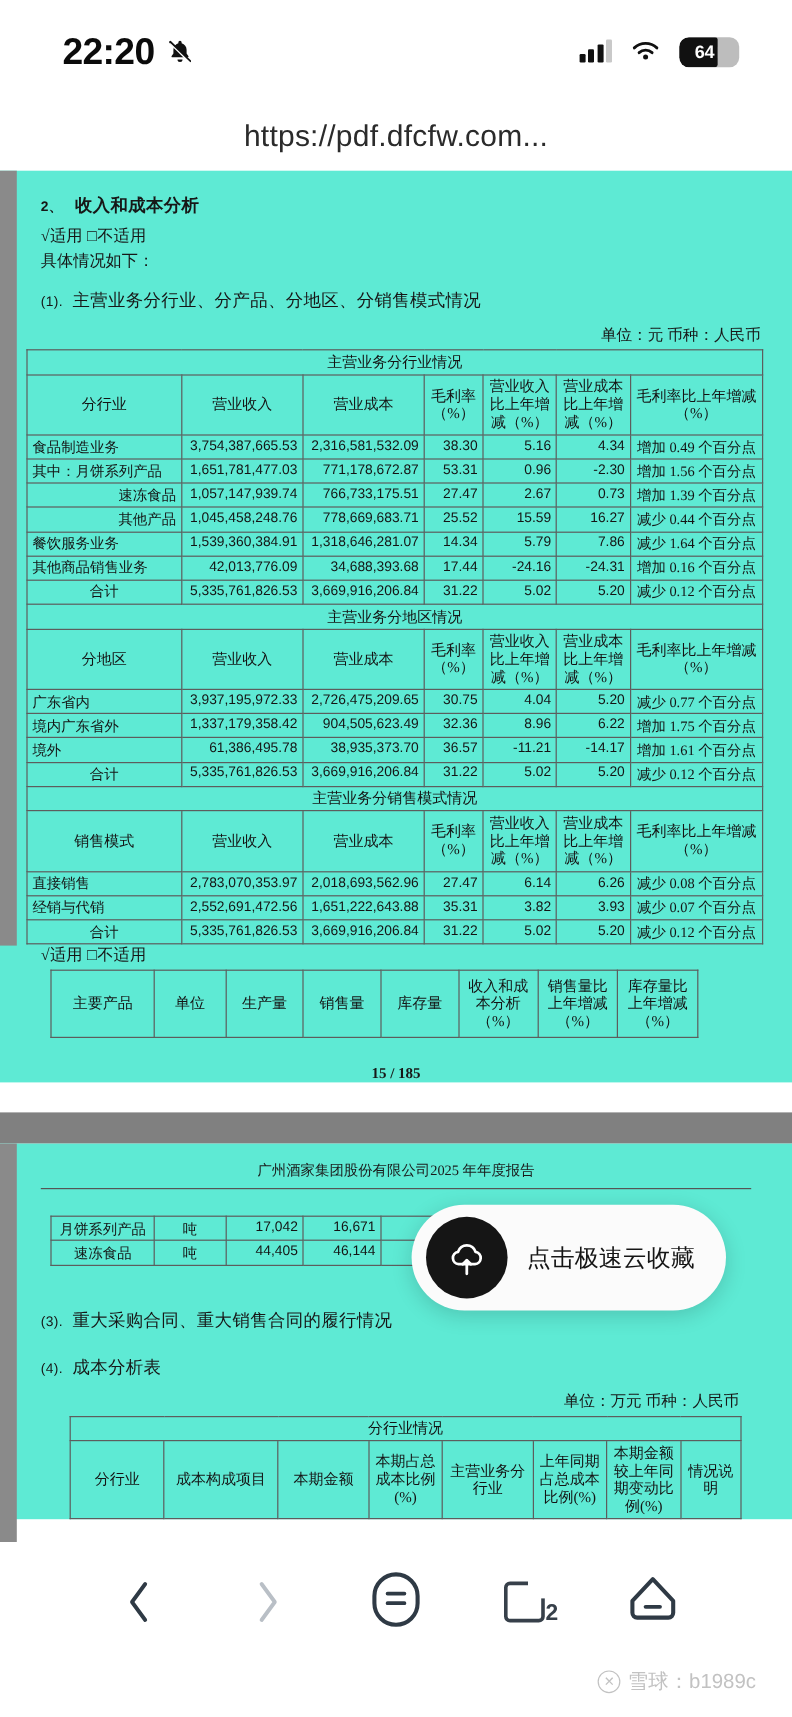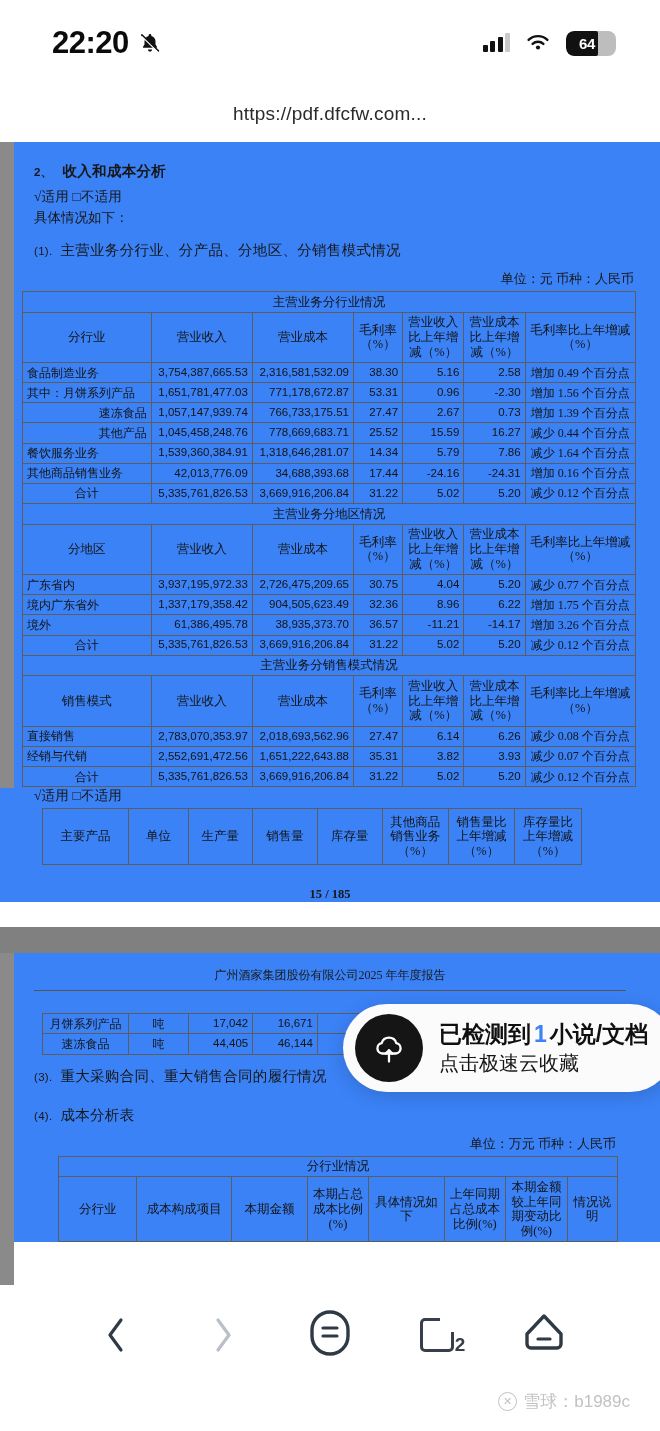--- a/index.html
+++ b/index.html
@@ -33,25 +33,25 @@
     position:relative; display:flex; align-items:center; overflow:hidden;
   }
   .battery .fill { position:absolute; left:0; top:0; bottom:0; width:64%;
                    background:#111; border-radius:8px 2px 2px 8px; }
   .battery .pct { position:relative; z-index:2; color:#fff; font-size:15px;
                   font-weight:700; width:100%; text-align:center; padding-right:8px;
                   letter-spacing:-0.3px; }
 
   
   .urlbar { height:56px; display:flex; align-items:center; justify-content:center; }
-  .urlbar span { font-size:19px; color:#2b2b2b; letter-spacing:0.2px; }
+  .urlbar span { font-size:25px; color:#2b2b2b; letter-spacing:0.2px; }
 
   
   .docview { position:relative; background:#fff; height:1143px; overflow:hidden; }
-  .page { position:relative; background:#3b82f6; padding: 14px 0 0 0; }
+  .page { position:relative; background:#5eead4; padding: 14px 0 0 0; }
   .page-gap { height:26px; background:#808080; }
   .left-rail { position:absolute; left:0; top:0; width:14px; background:#8a8a8a; }
 
   .doc { font-family:"Liberation Serif","DejaVu Serif", serif; color:#171717; }
   .h-sec { font-size:14.5px; font-weight:700; margin: 10px 0 7px 34px; letter-spacing:0.3px; }
   .h-sec .num { margin-right:10px; }
   .applic { font-size:13.5px; margin: 0 0 3px 34px; letter-spacing:0.2px; }
   .note { font-size:13.5px; margin: 0 0 4px 34px; }
   .h-sub { font-size:14.5px; font-weight:400; margin: 14px 0 10px 34px; letter-spacing:0.3px;}
   .h-sub .num { margin-right:8px; }
@@ -205,21 +205,21 @@
               <td class="hcell">营业收入比上年增减（%）</td>
               <td class="hcell">营业成本比上年增减（%）</td>
               <td class="hcell">毛利率比上年增减（%）</td>
             </tr>
             <tr>
               <td class="lbl">食品制造业务</td>
               <td class="num">3,754,387,665.53</td>
               <td class="num">2,316,581,532.09</td>
               <td class="num">38.30</td>
               <td class="num">5.16</td>
-              <td class="num">2.58</td>
+              <td class="num">4.34</td>
               <td class="rem">增加 0.49 个百分点</td>
             </tr>
             <tr>
               <td class="lbl">其中：月饼系列产品</td>
               <td class="num">1,651,781,477.03</td>
               <td class="num">771,178,672.87</td>
               <td class="num">53.31</td>
               <td class="num">0.96</td>
               <td class="num">-2.30</td>
               <td class="rem">增加 1.56 个百分点</td>
@@ -300,21 +300,21 @@
               <td class="num">6.22</td>
               <td class="rem">增加 1.75 个百分点</td>
             </tr>
             <tr>
               <td class="lbl">境外</td>
               <td class="num">61,386,495.78</td>
               <td class="num">38,935,373.70</td>
               <td class="num">36.57</td>
               <td class="num">-11.21</td>
               <td class="num">-14.17</td>
-              <td class="rem">增加 3.26 个百分点</td>
+              <td class="rem">增加 1.61 个百分点</td>
             </tr>
             <tr>
               <td class="tot">合计</td>
               <td class="num">5,335,761,826.53</td>
               <td class="num">3,669,916,206.84</td>
               <td class="num">31.22</td>
               <td class="num">5.02</td>
               <td class="num">5.20</td>
               <td class="rem">减少 0.12 个百分点</td>
             </tr>
@@ -374,21 +374,21 @@
               <col style="width:12.3%">
               <col style="width:12.4%">
           </colgroup>
           <tbody>
             <tr>
               <td class="hcell">主要产品</td>
               <td class="hcell">单位</td>
               <td class="hcell">生产量</td>
               <td class="hcell">销售量</td>
               <td class="hcell">库存量</td>
-              <td class="hcell">其他商品销售业务（%）</td>
+              <td class="hcell">收入和成本分析（%）</td>
               <td class="hcell">销售量比上年增减（%）</td>
               <td class="hcell">库存量比上年增减（%）</td>
             </tr>
           </tbody>
         </table>
 
         <div class="pagenum">15 / 185</div>
       </div>
     </div>
 
@@ -428,21 +428,21 @@
               <td class="num" style="height:auto;">44,405</td>
               <td class="num" style="height:auto;">46,144</td>
               <td class="num" style="height:auto;">5,823</td>
               <td class="num" style="height:auto;">2.8</td>
               <td class="num" style="height:auto;">2.8</td>
               <td class="num" style="height:auto;">6.7</td>
             </tr>
           </tbody>
         </table>
 
-        <div class="h-sub" style="margin-top:12px;">
+        <div class="h-sub" style="margin-top:36px;">
           <span class="num">(3).</span><span>重大采购合同、重大销售合同的履行情况</span>
         </div>
         <div class="h-sub" style="margin-top:20px;">
           <span class="num">(4).</span><span>成本分析表</span>
         </div>
         <div class="unit-line" style="margin-right:44px;">单位：万元  币种：人民币</div>
 
         <table class="fin cost">
           <colgroup>
             <col style="width:14%">
@@ -456,43 +456,40 @@
           </colgroup>
           <tbody>
             <tr>
               <td class="band" colspan="8">分行业情况</td>
             </tr>
             <tr>
               <td class="hcell">分行业</td>
               <td class="hcell">成本构成项目</td>
               <td class="hcell">本期金额</td>
               <td class="hcell">本期占总成本比例(%)</td>
-              <td class="hcell">具体情况如下</td>
+              <td class="hcell">主营业务分行业</td>
               <td class="hcell">上年同期占总成本比例(%)</td>
               <td class="hcell">本期金额较上年同期变动比例(%)</td>
               <td class="hcell">情况说明</td>
             </tr>
 
           </tbody>
         </table>
       </div>
     </div>
 
     <div class="toast" style="top:862px;">
       <div class="toast-icon">
         <svg viewBox="0 0 40 40" width="40" height="40">
           <path d="M13.2 25.5a5.2 5.2 0 0 1-.5-10.3 7.6 7.6 0 0 1 14.6 0 5.2 5.2 0 0 1-.5 10.3z" fill="none" stroke="#fff" stroke-width="2.3" stroke-linejoin="round"></path>
           <path d="M20 33.5 V22.5" stroke="#fff" stroke-width="2.3" stroke-linecap="round"></path>
           <path d="M16.6 25.6 L20 22.2 L23.4 25.6" fill="none" stroke="#fff" stroke-width="2.3" stroke-linecap="round" stroke-linejoin="round"></path>
         </svg>
       </div>
       <div class="toast-text">
-        <div class="toast-t1">
-          <span>已检测到</span><span class="cnt">1</span><span>小说/文档</span>
-        </div>
         <div class="toast-t2">点击极速云收藏</div>
       </div>
     </div>
   </div>
 
   <div class="navbar">
     <div class="navrow">
       <div class="navbtn">
         <span class="chev">
           <svg width="26" height="40" viewBox="0 0 26 40">

